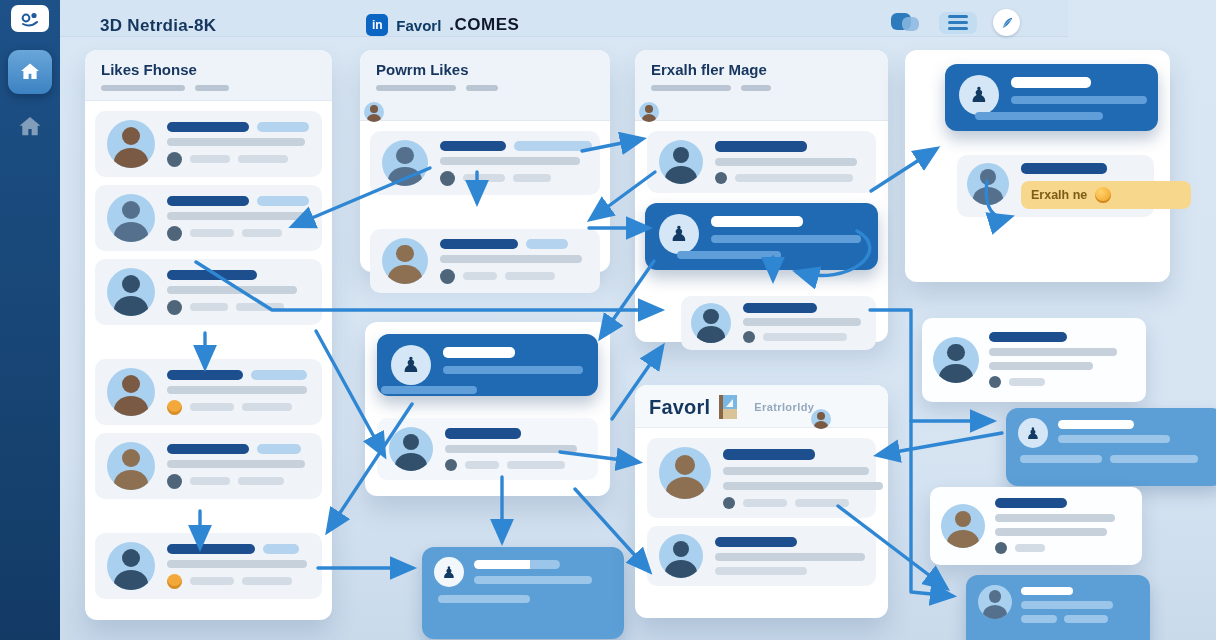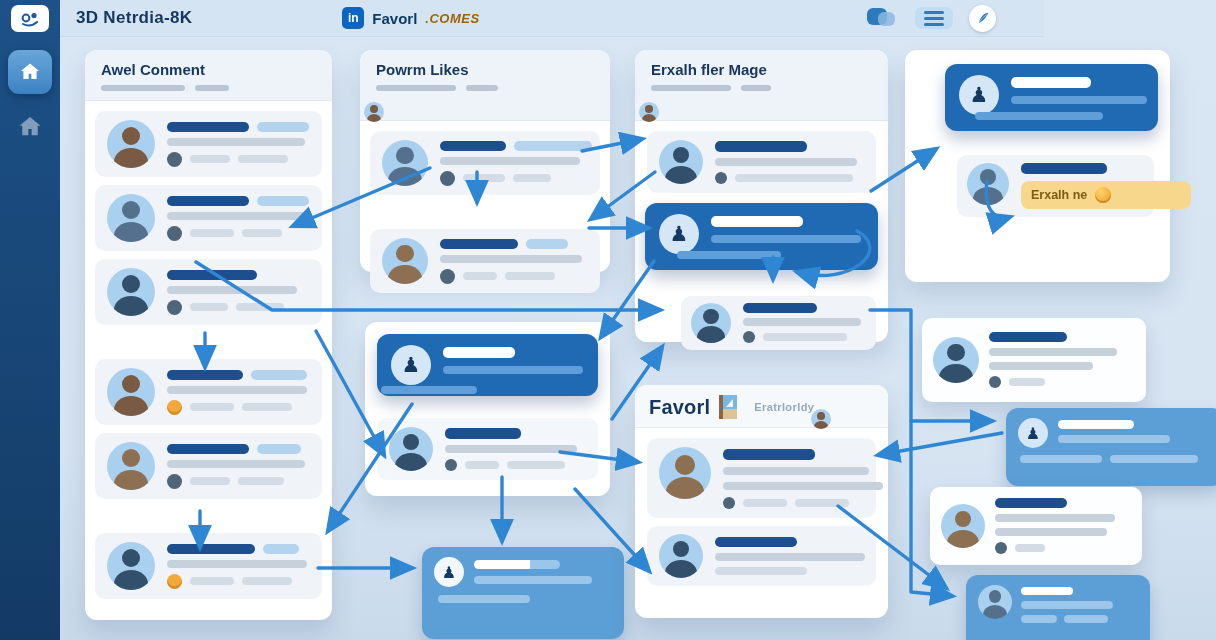--- a/index.html
+++ b/index.html
@@ -2,27 +2,27 @@
 <html><head>
 <meta charset="utf-8">
 <style>
   html,body{margin:0;padding:0;}
   body{font-family:"Liberation Sans",sans-serif;}
   .stage{position:relative;width:1216px;height:640px;overflow:hidden;
          background:linear-gradient(180deg,#d9e7f4 0%,#d6e4f2 70%,#c9daeb 100%);}
 
   
   .topbar{position:absolute;left:60px;top:0;width:984px;height:36px;background:#d5e4f2;
-          display:flex;align-items:center;border-bottom:1px solid #c8daec;}
+          display:flex;align-items:flex-end;border-bottom:1px solid #c8daec;padding-left:24px;}
   .app-title{margin-left:16px;font-size:17px;font-weight:700;color:#14365f;letter-spacing:.3px;}
   .brand{display:flex;align-items:center;gap:8px;margin-left:150px;}
   .brand-badge{width:22px;height:22px;border-radius:5px;background:#0a66c2;color:#fff;
                font-size:12px;font-weight:700;display:flex;align-items:center;justify-content:center;}
   .brand-name{font-size:15px;font-weight:700;color:#0d3b66;}
-  .brand-suffix{font-size:13px;font-weight:600;color:#a16207;letter-spacing:.5px;font-style:italic;}
+  .brand-suffix{font-size:17px;font-weight:600;color:#0f172a;letter-spacing:.5px;}
   .top-icons{margin-left:auto;margin-right:48px;display:flex;align-items:center;gap:16px;}
   .chat-ic{position:relative;width:34px;height:24px;}
   .chat-ic .c1{position:absolute;left:2px;top:2px;width:20px;height:17px;border-radius:6px;background:#2d7bbd;}
   .chat-ic .c2{position:absolute;left:13px;top:6px;width:17px;height:14px;border-radius:6px;background:#8cb9e0;opacity:.85;}
   .menu-ic{width:38px;height:22px;border-radius:7px;background:#c2dcf2;display:flex;flex-direction:column;
            justify-content:center;gap:3px;align-items:center;}
   .menu-ic i{display:block;width:20px;height:3px;border-radius:2px;background:#2d7bbd;}
   .user-ic{width:27px;height:27px;border-radius:50%;background:#fff;display:flex;align-items:center;justify-content:center;
            box-shadow:0 1px 3px rgba(30,60,100,.25);}
 
@@ -138,21 +138,21 @@
         <svg width="16" height="16" viewBox="0 0 24 24">
             <path d="M6 19 C8 9 15 4 20 4 C17 11 12 17 6 19 Z" fill="#2d7bbd"></path>
             <path d="M6 19 C10 13 14 9 18 7" stroke="#9cc6e9" stroke-width="1.4" fill="none"></path>
           </svg>
       </div>
     </div>
   </div>
 
   <div class="card" style="left:85px;top:50px;width:247px;height:570px;">
     <div class="col-header">
-      <div class="col-title">Awel Conment</div>
+      <div class="col-title">Likes Fhonse</div>
       <div class="sub-bars">
           <span class="bar sub" style="width:84px"></span>
           <span class="bar sub" style="width:34px"></span>
         </div>
     </div>
     <div class="items">
       <div class="item">
         <div class="avatar t-brown" style="width:48px;height:48px;"></div>
         <div class="lines">
           <div class="row">

